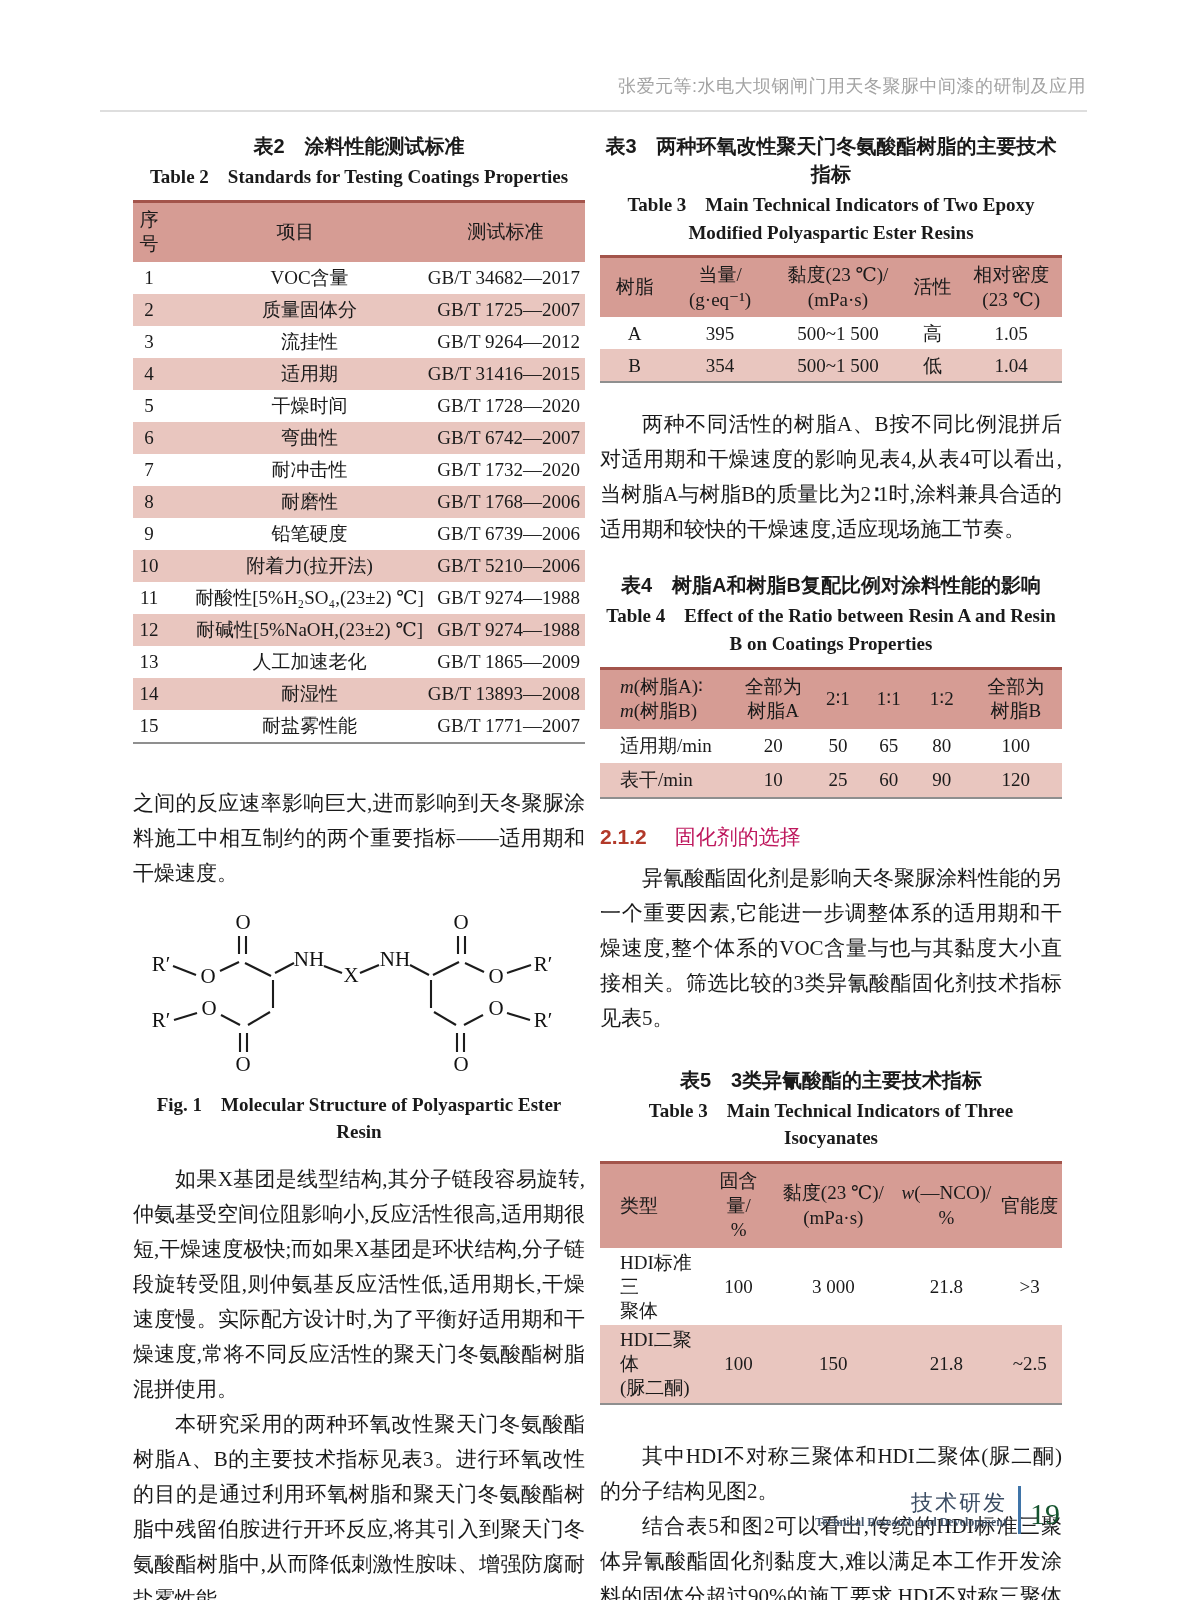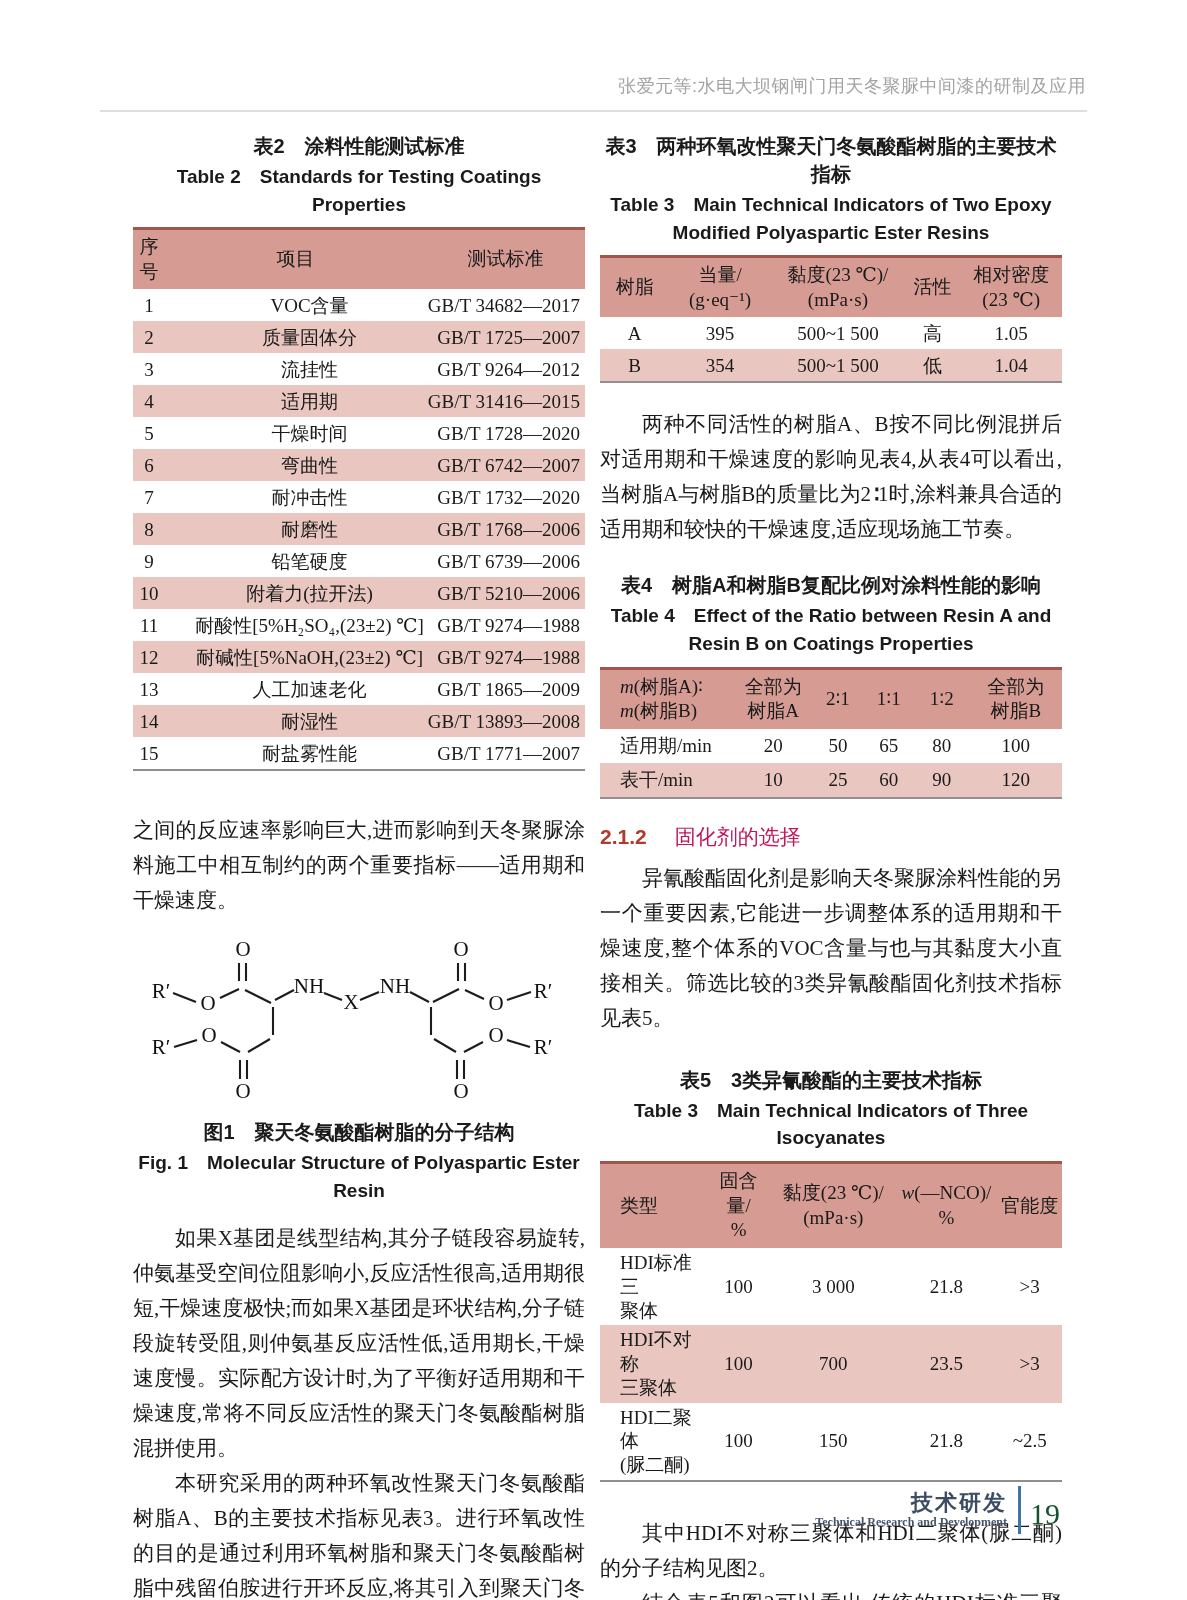--- a/index.html
+++ b/index.html
@@ -17,21 +17,21 @@
 
   .col { position:absolute; top:126px; }
   .col-left  { left:133px; width:452px; }
   .col-right { left:600px; width:462px; }
 
   .cap-zh {
     font-family:"Liberation Sans","DejaVu Sans",sans-serif; font-weight:bold;
     font-size:20px; text-align:center; margin:6px 0 3px; line-height:1.4;
   }
   .cap-en {
-    font-family:Liberation Sans, sans-serif; font-weight:bold;
+    font-family:Liberation Serif, serif; font-weight:bold;
     font-size:19px; text-align:center; margin:0 0 9px; line-height:1.45;
   }
 
   table {
     width:100%; border-collapse:collapse;
     border-top:3px solid #a3544b; border-bottom:2px solid #8f8f8f;
     font-size:19px;
   }
   th {
     background:#d69c94; font-weight:normal; text-align:center; vertical-align:middle;
@@ -61,21 +61,21 @@
   .sec-head {
     font-family:"Liberation Sans","DejaVu Sans",sans-serif;
     font-size:21px; margin:24px 0 10px;
   }
   .sec-num { color:#b23a2a; font-weight:bold; margin-right:28px; }
   .sec-title { color:#be185d; }
 
   .footer { position:absolute; top:1486px; right:127px; display:flex; align-items:center; }
   .footer-text { text-align:right; color:#3c4d63; margin-right:9px; }
   .footer-zh {
-    font-family:"Liberation Sans","DejaVu Sans",sans-serif; font-weight:bold;
+    font-family:"Liberation Sans","DejaVu Sans",sans-serif; font-weight:normal;
     font-size:22px; line-height:25px; letter-spacing:2px;
   }
   .footer-en { font-size:12px; font-weight:bold; color:#44556b; line-height:15px; }
   .footer-bar { width:3px; height:48px; background:#3f74a8; margin:0 9px 0 2px; }
   .footer-page { font-size:30px; color:#14532d; padding-top:8px;text-align:right; }
 
   i { font-style:italic; }
 </style>
 </head>
 <body>
@@ -227,21 +227,20 @@
           <text x="28" y="118">R′</text>
           <text x="76" y="106">O</text>
           <text x="110" y="162">O</text>
           <text x="328" y="162">O</text>
           <text x="363" y="106">O</text>
           <text x="410" y="118">R′</text>
         </g>
       </svg>
     </div>
 
-    <div class="cap-zh">图1　聚天冬氨酸酯树脂的分子结构</div>
     <div class="cap-en">Fig. 1　Molecular Structure of Polyaspartic Ester Resin</div>
 
     <p class="para indent" style="margin-top:16px">如果X基团是线型结构,其分子链段容易旋转,仲氨基受空间位阻影响小,反应活性很高,适用期很短,干燥速度极快;而如果X基团是环状结构,分子链段旋转受阻,则仲氨基反应活性低,适用期长,干燥速度慢。实际配方设计时,为了平衡好适用期和干燥速度,常将不同反应活性的聚天门冬氨酸酯树脂混拼使用。</p>
     <p class="para indent"><span>本研究采用的两种环氧改性聚天门冬氨酸酯树脂A、B的主要技术指标见表3。进行环氧改性的目的是通过利用环氧树脂和聚天门冬氨酸酯树脂中残留伯胺进行开环反应,将其引入到聚天门冬氨酸酯树脂中,从而降低刺激性胺味、增强防腐耐盐雾性能</span></p>
   </div>
 
   <div class="col col-right">
 
     <div class="cap-zh">表3　两种环氧改性聚天门冬氨酸酯树脂的主要技术指标</div>
     <div class="cap-en">Table 3　Main Technical Indicators of Two Epoxy Modified Polyaspartic Ester Resins</div>
@@ -365,28 +364,20 @@
       <tbody>
         <tr>
             <td class="c0">HDI标准三
 聚体</td>
             <td>100</td>
             <td>3 000</td>
             <td>21.8</td>
             <td>&gt;3</td>
           </tr>
         <tr>
-            <td class="c0">HDI不对称
-三聚体</td>
-            <td>100</td>
-            <td>700</td>
-            <td>23.5</td>
-            <td>&gt;3</td>
-          </tr>
-        <tr>
             <td class="c0">HDI二聚体
 (脲二酮)</td>
             <td>100</td>
             <td>150</td>
             <td>21.8</td>
             <td>~2.5</td>
           </tr>
       </tbody>
     </table>
 

